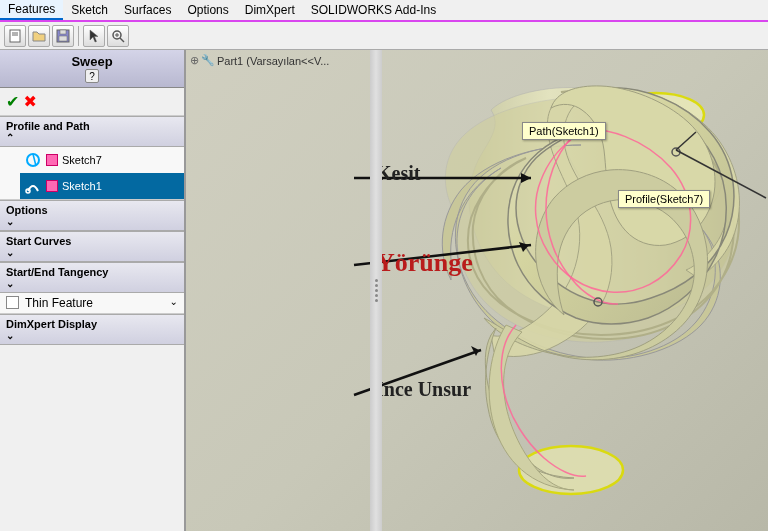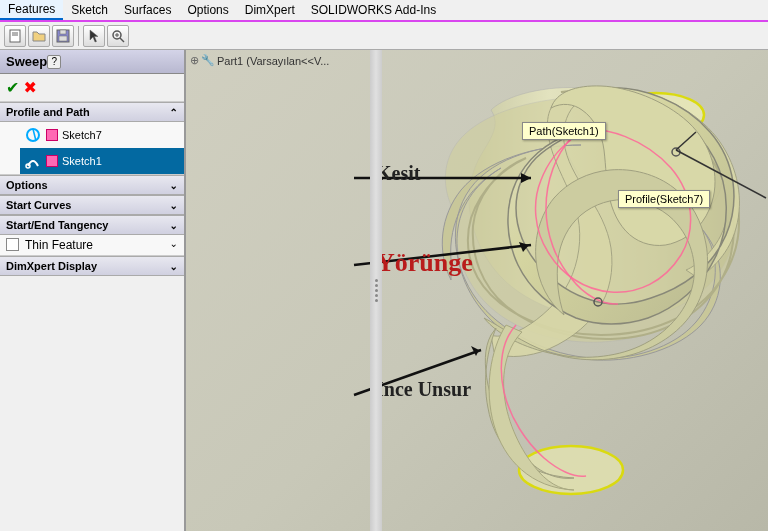--- a/index.html
+++ b/index.html
@@ -15,31 +15,31 @@
     .toolbar-btn { width: 22px; height: 22px; background: linear-gradient(180deg, #fff 0%, #ddd 100%); border: 1px solid #aaa; cursor: pointer; display: flex; align-items: center; justify-content: center; font-size: 10px; border-radius: 2px; }
     .toolbar-separator { width: 1px; height: 20px; background: #aaa; margin: 0 2px; }
 
     
     .main-container { display: flex; height: calc(531px - 50px); }
 
     
     .left-panel { width: 186px; background: #f0f0f0; border-right: 2px solid #999; display: flex; flex-direction: column; height: 100%; overflow: hidden; }
 
     
-    .sweep-header { background: linear-gradient(180deg, #d4d4e8 0%, #b8b8d0 100%); border-bottom: 1px solid #888; padding: 4px 6px; display: flex; align-items: center; justify-content: flex-start; }
+    .sweep-header { background: linear-gradient(180deg, #d4d4e8 0%, #b8b8d0 100%); border-bottom: 1px solid #888; padding: 4px 6px; display: flex; align-items: center; justify-content: flex-start; flex-direction: column; }
     .sweep-title { font-weight: bold; font-size: 13px; }
     .sweep-help { width: 14px; height: 14px; border: 1px solid #888; background: #f0f0f0; border-radius: 2px; display: flex; align-items: center; justify-content: center; font-size: 10px; cursor: pointer; }
 
     
     .ok-cancel-row { display: flex; gap: 4px; padding: 4px 6px; background: #f0f0f0; border-bottom: 1px solid #ccc; }
     .ok-btn { color: green; font-size: 16px; cursor: pointer; }
     .cancel-btn { color: red; font-size: 16px; cursor: pointer; }
 
     
-    .section-header { display: flex; align-items: center; justify-content: space-between; background: linear-gradient(180deg, #e8e8f0 0%, #d0d0e0 100%); border: 1px solid #aaa; border-left: none; border-right: none; padding: 3px 6px; cursor: pointer; font-weight: bold; font-size: 11px; }
+    .section-header { display: flex; align-items: flex-start; justify-content: space-between; background: linear-gradient(180deg, #e8e8f0 0%, #d0d0e0 100%); border: 1px solid #aaa; border-left: none; border-right: none; padding: 3px 6px; cursor: pointer; font-weight: bold; font-size: 11px; flex-direction: column; }
     .collapse-icon { font-size: 10px; }
 
     
     .profile-path-section { background: #f8f8f8; border-bottom: 1px solid #ccc; }
     .sketch-row { display: flex; align-items: center; padding: 3px 4px; gap: 4px; margin-left: 20px; }
     .sketch-row.selected { background: #0369a1; }
     .sketch-label { font-size: 11px; }
     .sketch-label.selected { color: white; }
     .pink-box { width: 12px; height: 12px; background: #ff69b4; border: 1px solid #cc0066; }
 

